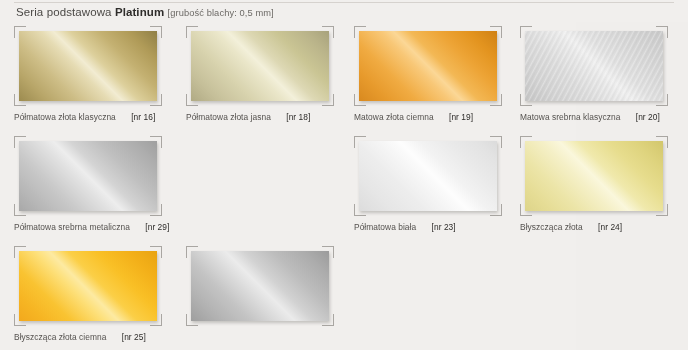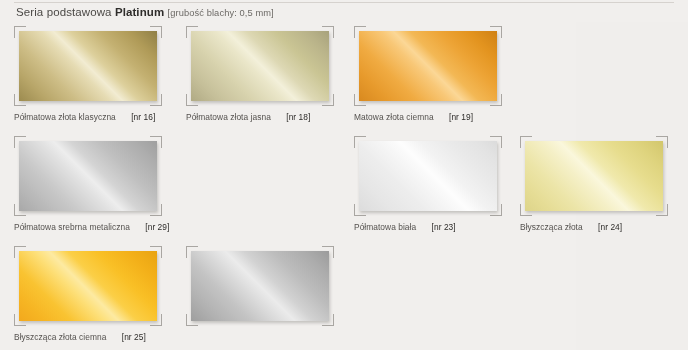--- a/index.html
+++ b/index.html
@@ -269,20 +269,35 @@
           <div class="swatch m-19">
               <span class="sheen"></span>
             </div>
         </div>
         <div class="caption">
           <span>Matowa złota ciemna</span>
           <span class="num">[nr 19]</span>
         </div>
       </div>
 
+      <div class="cell c3">
+        <div class="swatch-wrap">
+          <span class="bracket tl"></span>
+          <span class="bracket tr"></span>
+          <span class="bracket bl"></span>
+          <span class="bracket br"></span>
+          <div class="swatch m-20">
+              <span class="sheen"></span>
+            </div>
+        </div>
+        <div class="caption">
+          <span>Matowa srebrna klasyczna</span>
+          <span class="num">[nr 20]</span>
+        </div>
+      </div>
 
     </div>
 
     <div class="row">
 
       <div class="cell c0">
         <div class="swatch-wrap">
           <span class="bracket tl"></span>
           <span class="bracket tr"></span>
           <span class="bracket bl"></span>

